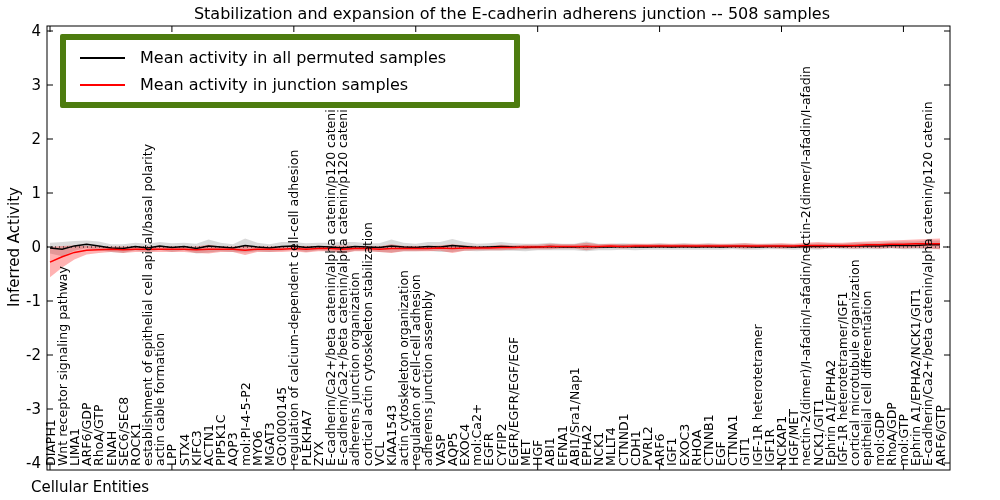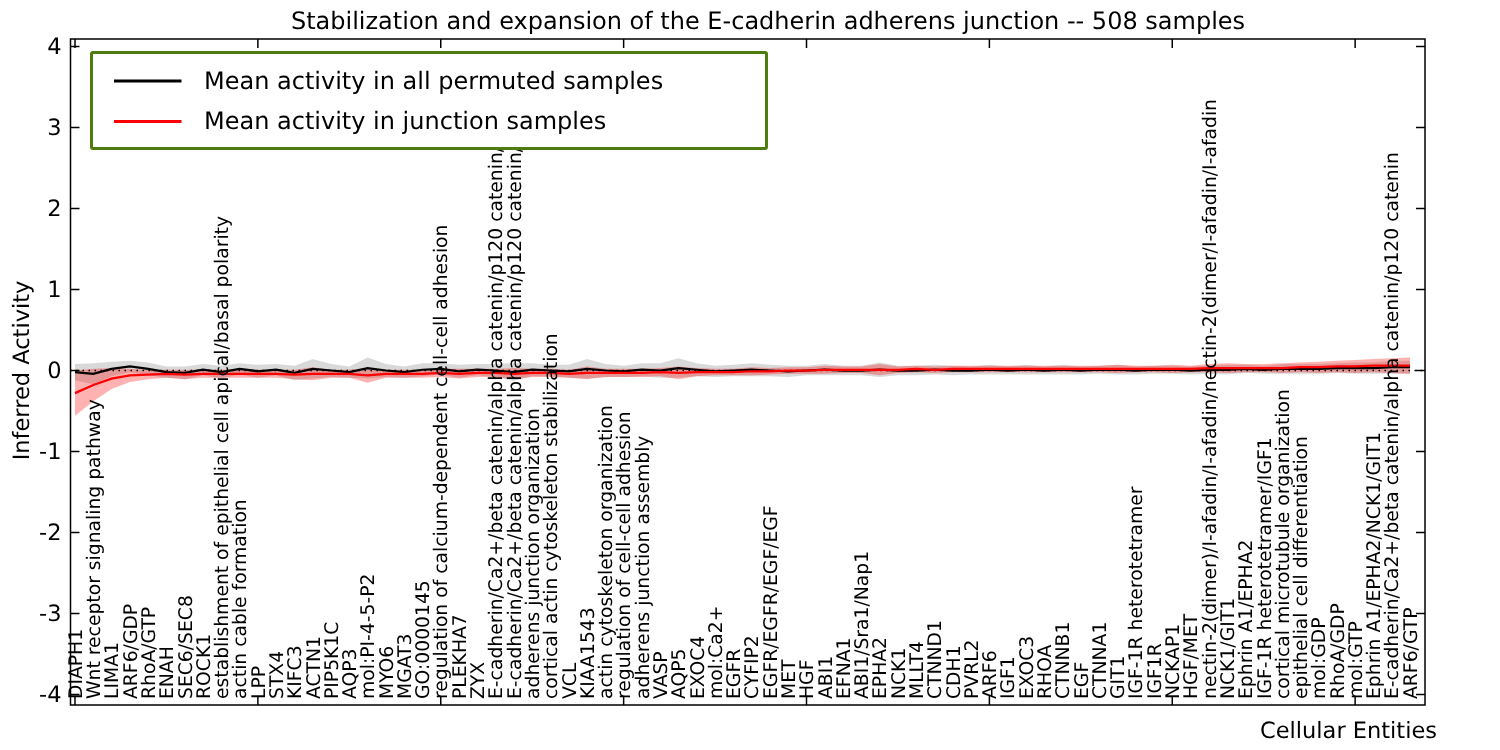--- a/index.html
+++ b/index.html
@@ -6,32 +6,32 @@
   .figure{
     position:relative;width:1000px;height:500px;background:#fff;overflow:hidden;
     font-family:"DejaVu Sans","Liberation Sans",sans-serif;color:#000;
   }
   .chart-svg{position:absolute;left:0;top:0;width:1000px;height:500px;}
   .title{
     position:absolute;top:3px;left:12px;width:100%;text-align:center;
     font-size:16px;line-height:22px;white-space:nowrap;
   }
   .xlabel{
-    position:absolute;top:478px;left:55px;width:903px;text-align:right;font-size:15px;
+    position:absolute;top:478px;left:31px;width:903px;text-align:left;font-size:15px;
   }
   .ylabel{
     position:absolute;top:247px;left:14px;transform:translate(-50%,-50%) rotate(-90deg);
     font-size:15px;white-space:nowrap;
   }
   .ytick{
     position:absolute;left:0;width:41px;text-align:right;font-size:15px;line-height:18px;
   }
   .legend{
     position:absolute;left:60px;top:34px;width:448px;height:62px;
-    background:#fff;border:2px solid #4d7c0f;border-radius:2px;
+    background:#fff;border:6px solid #4d7c0f;border-radius:2px;
     display:flex;flex-direction:column;justify-content:space-evenly;
   }
   .legend-row{display:flex;align-items:center;padding-left:14px;}
   .legend-swatch{width:45px;height:2px;flex:0 0 45px;}
   .legend-label{margin-left:15px;font-size:16px;white-space:nowrap;}
 </style>
 </head>
 <body>
 
 <div class="figure">

